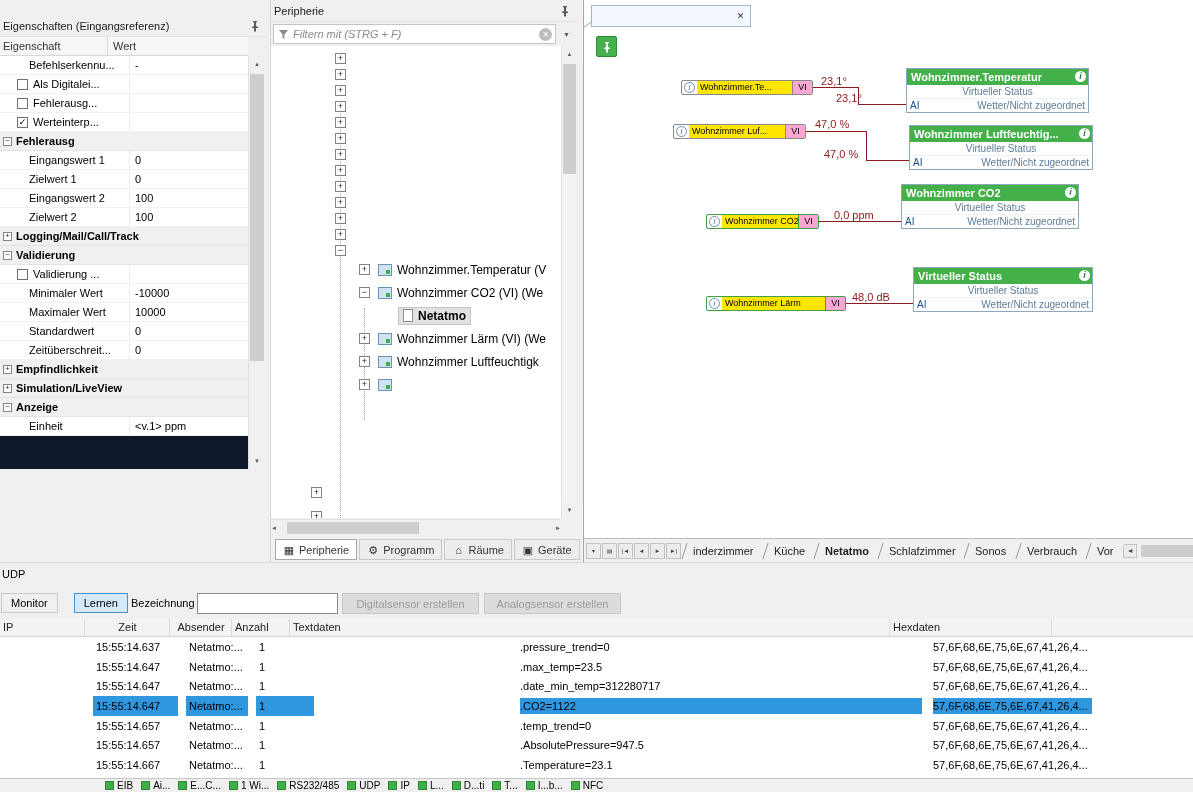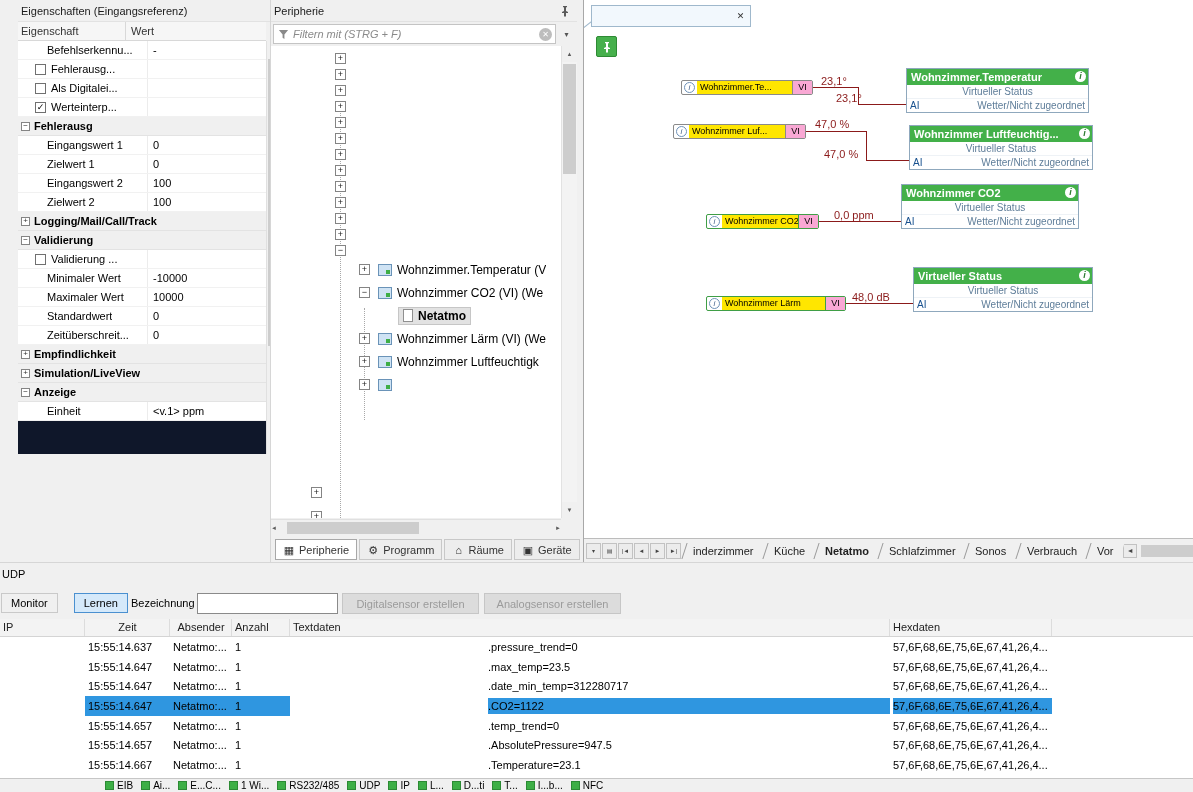--- a/index.html
+++ b/index.html
@@ -7,21 +7,21 @@
   body {
     font-family:"Liberation Sans", sans-serif;
     font-size:11px; color:#000;
     background:#f0f0f0; position:relative; overflow:hidden;
   }
   
   .panel-title{height:22px;display:flex;align-items:center;justify-content:space-between;
     padding:0 6px 0 3px;font-size:11px;color:#1a1a1a;border-bottom:1px solid #e2e2e2;}
   .pin-svg{width:12px;height:12px;flex:none;}
   
-  #props{position:absolute;left:0;top:0;width:267px;height:562px;background:#f0f0f0;margin-left:18px;}
+  #props{position:absolute;left:0;top:15px;width:267px;height:562px;background:#f0f0f0;}
   .pg-header{position:absolute;left:0;top:22px;width:248px;height:19px;background:#f6f6f6;
     border-bottom:1px solid #d8d8d8;display:flex;color:#333;}
   .pg-header .h1{width:108px;padding:3px 0 0 3px;border-right:1px solid #d8d8d8;}
   .pg-header .h2{padding:3px 0 0 5px;}
   .pg-body{position:absolute;left:0;top:41px;width:248px;height:413px;background:#0f172a;overflow:hidden;}
   .pgrow{display:flex;align-items:center;height:19px;background:#fff;border-bottom:1px solid #f1f1f1;}
   .pgrow.group{background:#f0f0f0;font-weight:bold;border-bottom-color:#e3e3e3;}
   .pg-left{display:flex;align-items:center;width:130px;height:100%;border-right:1px solid #ececec;overflow:hidden;}
   .pgrow.group .pg-left{width:100%;border-right:none;}
   .pg-toggle{display:none;}
@@ -150,21 +150,21 @@
     font-size:11px;padding:0 3px;font-family:"Liberation Sans",sans-serif;}
   .mk-btns{position:absolute;left:342px;top:30px;display:flex;gap:5px;}
   .mk-btn{height:21px;min-width:137px;background:#dcdcdc;color:#9b9b9b;border:1px solid #c6c6c6;
     display:flex;align-items:center;justify-content:center;padding:0 8px;}
   .ttable{position:absolute;left:0;top:56px;right:0;bottom:0;background:#fff;overflow:hidden;}
   .thead{display:flex;height:18px;background:#f3f3f3;border-bottom:1px solid #d4d4d4;color:#222;}
   .thead span{padding:2px 2px 0 3px;border-right:1px solid #dcdcdc;overflow:hidden;white-space:nowrap;}
   .cw-ip{width:85px;} .cw-zeit{width:85px;} .cw-abs{width:62px;} .cw-anz{width:58px;}
   .cw-txt{width:600px;} .cw-hex{width:162px;} .cw-fill{flex:1;border-right:none !important;}
   .thead .cw-zeit,.thead .cw-abs{text-align:center;}
-  .trow{display:flex;height:19.7px;align-items:flex-end;}
+  .trow{display:flex;height:19.7px;align-items:flex-end;gap:8px;}
   .trow > span{height:100%;display:flex;align-items:center;padding-left:3px;overflow:hidden;white-space:nowrap;}
   .txtv{display:inline-block;margin-left:195px;width:calc(100% - 195px);height:16px;line-height:16px;white-space:nowrap;}
   .hexv{display:inline-block;width:100%;height:16px;line-height:16px;white-space:nowrap;}
   .trow.selected .sel-cell{background:#2f96e0;}
   .trow.selected .txtv{background:#2f96e0;}
   .trow.selected .hexv{background:#2f96e0;}
   
   #statusbar{position:absolute;left:0;top:778px;width:100%;height:14px;background:#f0f0f0;border-top:1px solid #c6c6c6;
     display:flex;align-items:flex-start;gap:8px;padding:1px 0 0 105px;overflow:hidden;}
   .sitem{display:flex;align-items:center;gap:3px;font-size:10px;white-space:nowrap;}
@@ -189,29 +189,29 @@
       <span class="pg-left">
 
         <span class="pg-label">Befehlserkennu...</span>
       </span>
       <span class="pg-value">-</span>
     </div>
       <div class="pgrow checkbox">
       <span class="pg-left">
 
         <span class="pg-check"></span>
+        <span class="pg-label">Als Digitalei...</span>
+      </span>
+      <span class="pg-value"></span>
+    </div>
+      <div class="pgrow checkbox">
+      <span class="pg-left">
+
+        <span class="pg-check"></span>
         <span class="pg-label">Fehlerausg...</span>
-      </span>
-      <span class="pg-value"></span>
-    </div>
-      <div class="pgrow checkbox">
-      <span class="pg-left">
-
-        <span class="pg-check"></span>
-        <span class="pg-label">Als Digitalei...</span>
       </span>
       <span class="pg-value"></span>
     </div>
       <div class="pgrow checkbox">
       <span class="pg-left">
 
         <span class="pg-check">✓</span>
         <span class="pg-label">Werteinterp...</span>
       </span>
       <span class="pg-value"></span>

